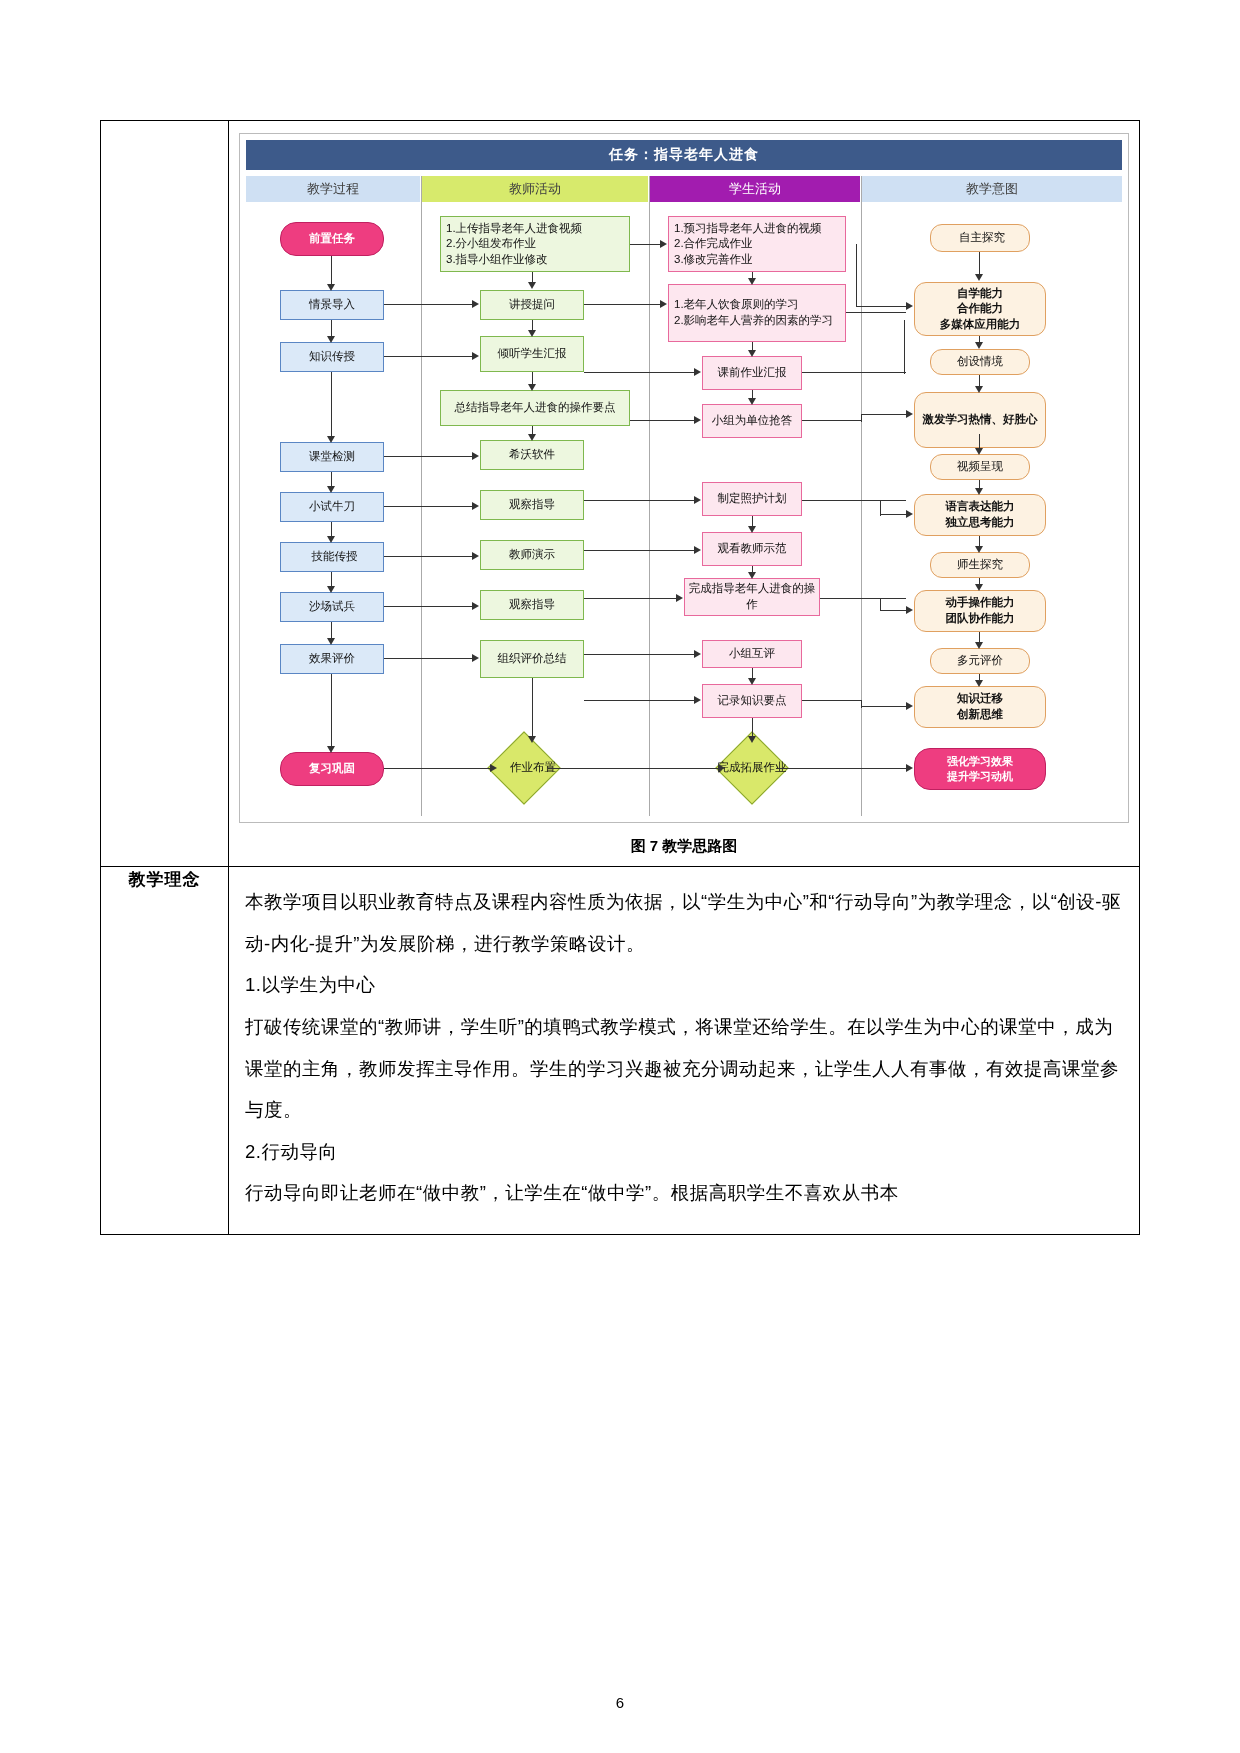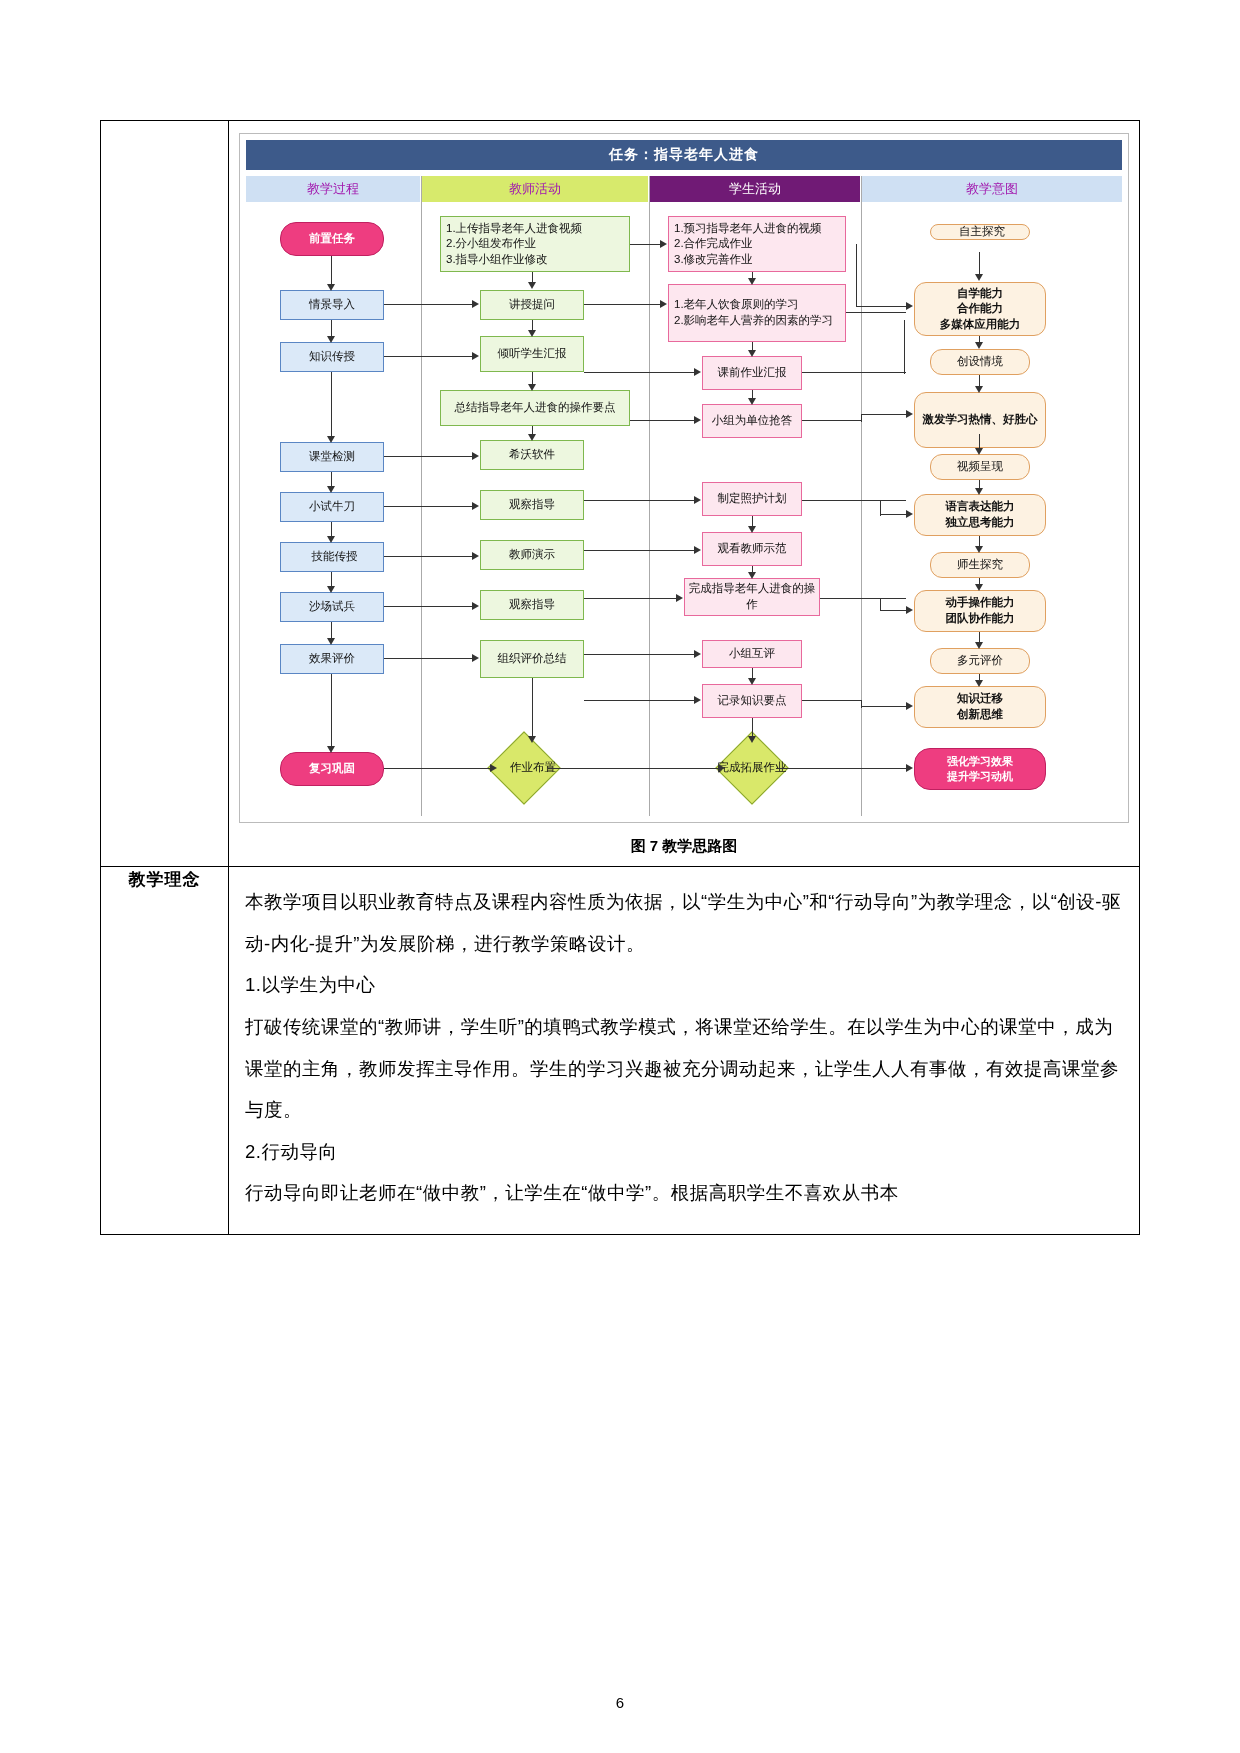--- a/index.html
+++ b/index.html
@@ -12,24 +12,24 @@
   .fig-cell{padding:12px 10px 6px 10px;}
   .fig-caption{text-align:center;font-weight:bold;font-size:15px;margin-top:14px;margin-bottom:4px;}
   .section-bar{background:#c5e0a5;text-align:center;font-weight:bold;font-size:26px;padding:12px 0;letter-spacing:2px;}
   .body-cell{padding:14px 16px 20px 16px;font-size:18.5px;line-height:2.25;letter-spacing:0.5px;}
   .body-cell p{margin:0;}
   .pagenum{position:absolute;left:0;right:0;bottom:42px;text-align:center;font-size:15px;}
 
   
   .diagram{position:relative;width:100%;height:690px;border:1px solid #bbb;background:#fff;box-sizing:border-box;}
   .task-bar{position:absolute;left:6px;top:6px;right:6px;height:30px;background:#3d5a8a;color:#fff;font-size:14px;font-weight:bold;display:flex;align-items:center;justify-content:center;letter-spacing:1px;}
-  .colhead{position:absolute;top:42px;height:26px;display:flex;align-items:center;justify-content:center;font-size:13px;color:#a21caf;}
+  .colhead{position:absolute;top:42px;height:26px;display:flex;align-items:center;justify-content:center;font-size:13px;color:#404040;}
   .ch1{left:6px;width:174px;background:#cfe0f3;}
   .ch2{left:182px;width:226px;background:#d7ea6c;}
-  .ch3{left:410px;width:210px;background:#701a75;color:#fff;}
+  .ch3{left:410px;width:210px;background:#a21caf;color:#fff;}
   .ch4{left:622px;right:6px;background:#cfe0f3;}
   .vline{position:absolute;top:42px;bottom:6px;width:1px;background:#aaa;}
 
   .node{position:absolute;box-sizing:border-box;display:flex;align-items:center;justify-content:center;text-align:center;font-size:11.5px;line-height:1.35;padding:2px 3px;}
   .blue{background:#dbe9f8;border:1px solid #5a86c4;color:#111;}
   .green{background:#edf7df;border:1px solid #7fb84e;color:#111;}
   .pink{background:#fde7ef;border:1px solid #e8699c;color:#111;}
   .orange{background:#fdf2e2;border:1px solid #e0a060;color:#111;}
   .rounded{border-radius:12px;}
   .magenta{background:#ee3d80;border:1px solid #c02060;color:#fff;font-weight:bold;border-radius:16px;}
@@ -186,21 +186,21 @@
           <div class="arw arw-d" style="left:508px;top:264px;"></div>
           <div class="ln vln" style="left:512px;top:382px;height:10px;"></div>
           <div class="arw arw-d" style="left:508px;top:392px;"></div>
           <div class="ln vln" style="left:512px;top:432px;height:6px;"></div>
           <div class="arw arw-d" style="left:508px;top:438px;"></div>
           <div class="ln vln" style="left:512px;top:534px;height:10px;"></div>
           <div class="arw arw-d" style="left:508px;top:544px;"></div>
           <div class="ln vln" style="left:512px;top:584px;height:18px;"></div>
           <div class="arw arw-d" style="left:508px;top:602px;"></div>
 
-          <div class="node orange rounded" style="left:690px;top:90px;width:100px;height:16px;padding-left:7px;">自主探究</div>
+          <div class="node orange rounded" style="left:690px;top:90px;width:100px;height:28px;padding-left:7px;">自主探究</div>
           <div class="node orange rounded boldtxt" style="left:674px;top:148px;width:132px;height:54px;white-space:pre-line;">自学能力
 合作能力
 多媒体应用能力</div>
           <div class="node orange rounded" style="left:690px;top:215px;width:100px;height:26px;">创设情境</div>
           <div class="node orange rounded boldtxt" style="left:674px;top:258px;width:132px;height:56px;">激发学习热情、好胜心</div>
           <div class="node orange rounded" style="left:690px;top:320px;width:100px;height:26px;">视频呈现</div>
           <div class="node orange rounded boldtxt" style="left:674px;top:360px;width:132px;height:42px;white-space:pre-line;">语言表达能力
 独立思考能力</div>
           <div class="node orange rounded" style="left:690px;top:418px;width:100px;height:26px;">师生探究</div>
           <div class="node orange rounded boldtxt" style="left:674px;top:456px;width:132px;height:42px;white-space:pre-line;">动手操作能力

